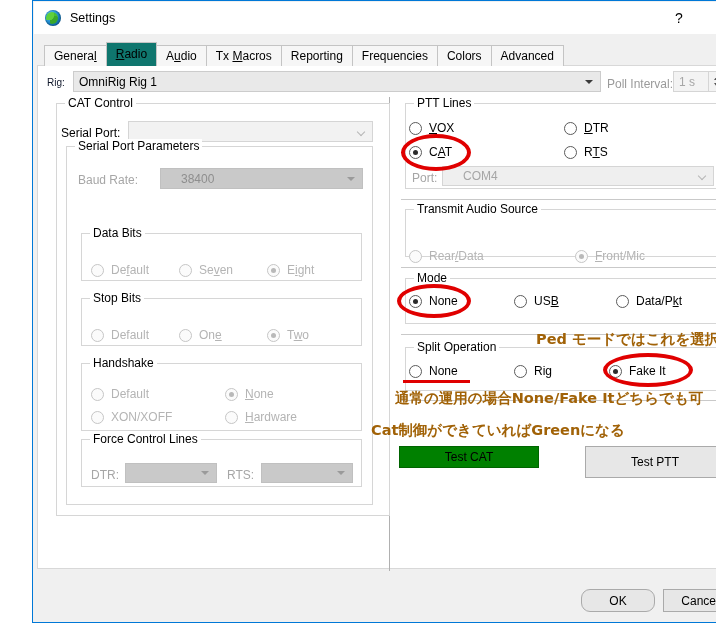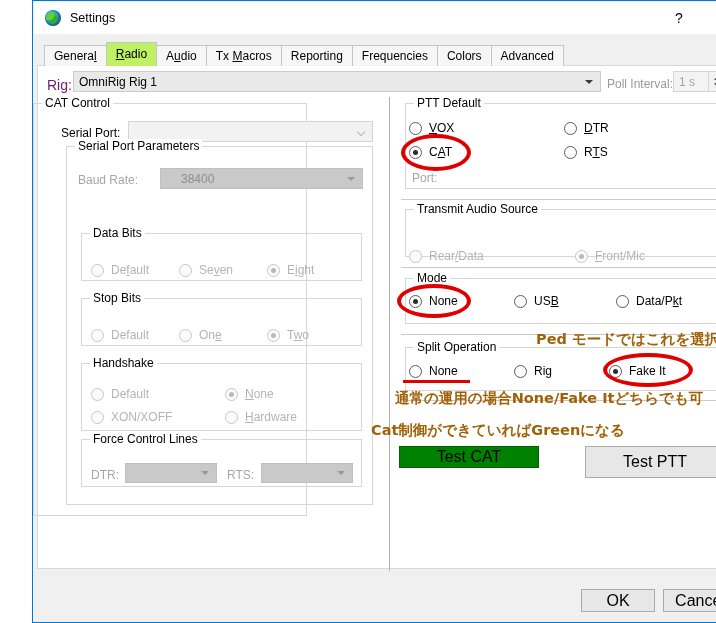--- a/index.html
+++ b/index.html
@@ -90,42 +90,42 @@
     border: 1px solid #c4c4c4;
     border-bottom: none;
     background: #f6f6f6;
     font-size: 12px;
     color: #000;
     margin-right: -1px;
     white-space: nowrap;
     position: relative;
   }
   .tab.active {
-    background: #bef264;
+    background: #0f766e;
     height: 24px;
     line-height: 22px;
     border-color: #c4c4c4;
     z-index: 5;
   }
   .tab .u { text-decoration: underline; }
 
   
   #panel {
     position: absolute;
     left: 4px; top: 64px;
     width: 708px; height: 504px;
     box-sizing: border-box;
     background: #ffffff;
     border: 1px solid #d8d8d8;
   }
 
   
   #rig-label {
     position: absolute; left: 14px; top: 76px;
-    font-size: 14px; color: #701a75;
+    font-size: 10px; color: #0f172a;
   }
   #rig-combo {
     position: absolute; left: 40px; top: 70px;
     width: 528px; height: 21px;
     box-sizing: border-box;
     background: #e9e9e9;
     border: 1px solid #cccccc;
     display: flex; align-items: center;
   }
   #rig-combo .val {
@@ -269,21 +269,21 @@
     height: 1px;
     background: #c9c9c9;
   }
 
   
   .btn {
     position: absolute;
     box-sizing: border-box;
     border: 1px solid #aaaaaa;
     background: #e7e7e7;
-    font-size: 16px;
+    font-size: 12px;
     color: #000;
     display: flex;
     align-items: center;
     justify-content: center;
     font-family: inherit;
   }
   .btn.green {
     background: #008000;
     border-color: #006400;
     color: #000;
@@ -309,21 +309,21 @@
     font-size: 14.5px;
     color: #a16207;
     white-space: nowrap;
   }
 
   #footer-ok, #footer-cancel {
     position: absolute;
     width: 74px; height: 23px;
     top: 588px;
   }
-  #footer-ok { left: 548px; }
+  #footer-ok { left: 548px; border-radius: 9px; }
   #footer-cancel { left: 630px; }
 </style>
 </head>
 <body>
 
 <div id="window">
 
   <div id="titlebar">
     <div id="app-icon"></div>
     <div id="title-text">Settings</div>
@@ -353,21 +353,21 @@
   <div id="poll-spin">
     <span class="sv">1 s</span>
     <span class="sbtns">
       <i class="up"></i>
       <i class="dn"></i>
     </span>
   </div>
 
   <div id="vdiv"></div>
 
-  <div class="grp" style="left:0; top:102px; width:274px; height:413px;">
+  <div class="grp" style="left:23px; top:102px; width:334px; height:413px;">
     <span class="legend">CAT Control</span>
   </div>
 
   <div class="flabel on" style="left:28px; top:125px;">Serial Port:</div>
   <div class="cbox white" style="left:95px; top:120px; width:245px; height:21px;">
     <span class="ct"></span>
     <span class="chev"></span>
   </div>
 
   <div class="grp" style="left:33px; top:145px; width:307px; height:359px;">
@@ -440,39 +440,43 @@
     <span class="ct"></span>
     <span class="tri"></span>
   </div>
   <div class="flabel" style="left:194px; top:467px;">RTS:</div>
   <div class="cbox grey2" style="left:228px; top:462px; width:92px; height:20px;">
     <span class="ct"></span>
     <span class="tri"></span>
   </div>
 
   <div class="grp" style="left:372px; top:102px; width:318px; height:86px;">
-    <span class="legend">PTT Default</span>
+    <span class="legend">PTT Lines</span>
   </div>
   <div class="radio" style="left:376px; top:120px;">
     <span class="dot"></span>
     <span class="lbl"><span class="u">V</span>OX</span>
   </div>
   <div class="radio" style="left:531px; top:120px;">
     <span class="dot"></span>
     <span class="lbl"><span class="u">D</span>TR</span>
   </div>
   <div class="radio" style="left:376px; top:144px;">
     <span class="dot on"></span>
     <span class="lbl">C<span class="u">A</span>T</span>
   </div>
   <div class="radio" style="left:531px; top:144px;">
     <span class="dot"></span>
     <span class="lbl">R<span class="u">T</span>S</span>
   </div>
   <div class="flabel" style="left:379px; top:170px;">Port:</div>
+  <div class="cbox" style="left:409px; top:165px; width:272px; height:20px;">
+    <span class="ct">COM4</span>
+    <span class="chev"></span>
+  </div>
 
   <div class="hsep" style="left:368px; top:198px; width:326px;"></div>
 
   <div class="grp" style="left:372px; top:208px; width:318px; height:48px;">
     <span class="legend">Transmit Audio Source</span>
   </div>
   <div class="radio dis" style="left:376px; top:248px;">
     <span class="dot"></span>
     <span class="lbl">Rear<span class="u">/</span>Data</span>
   </div>

